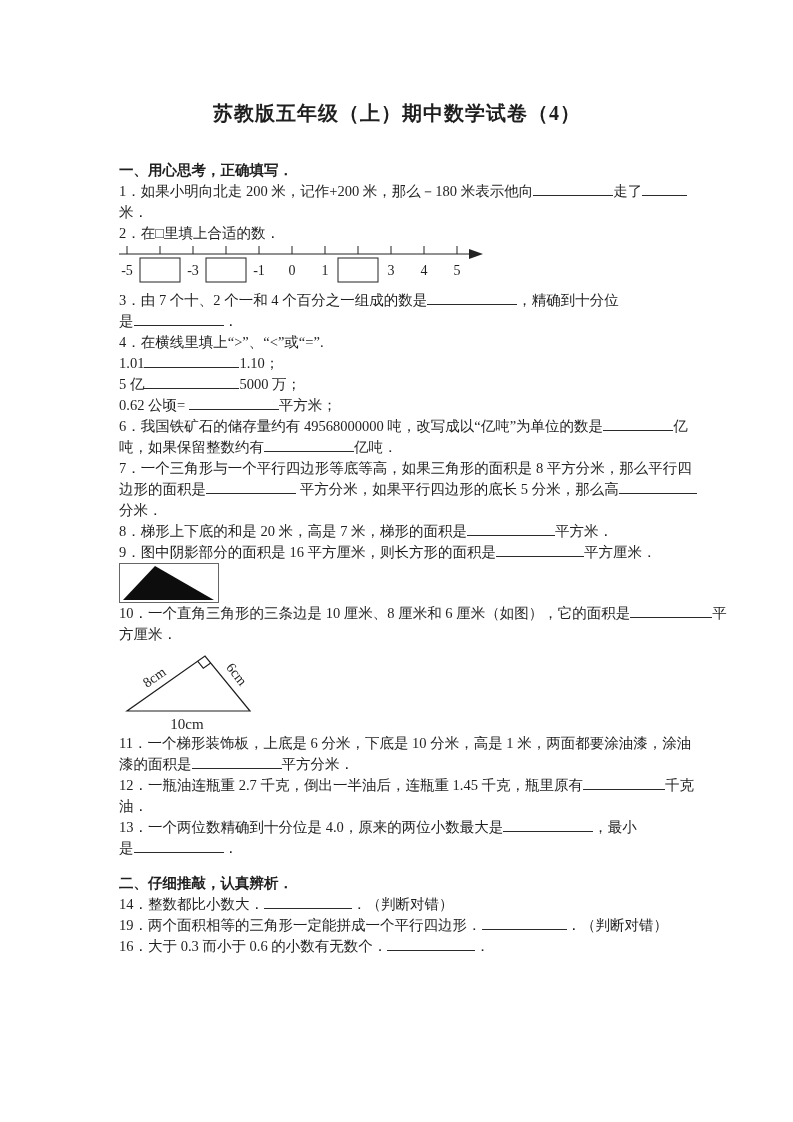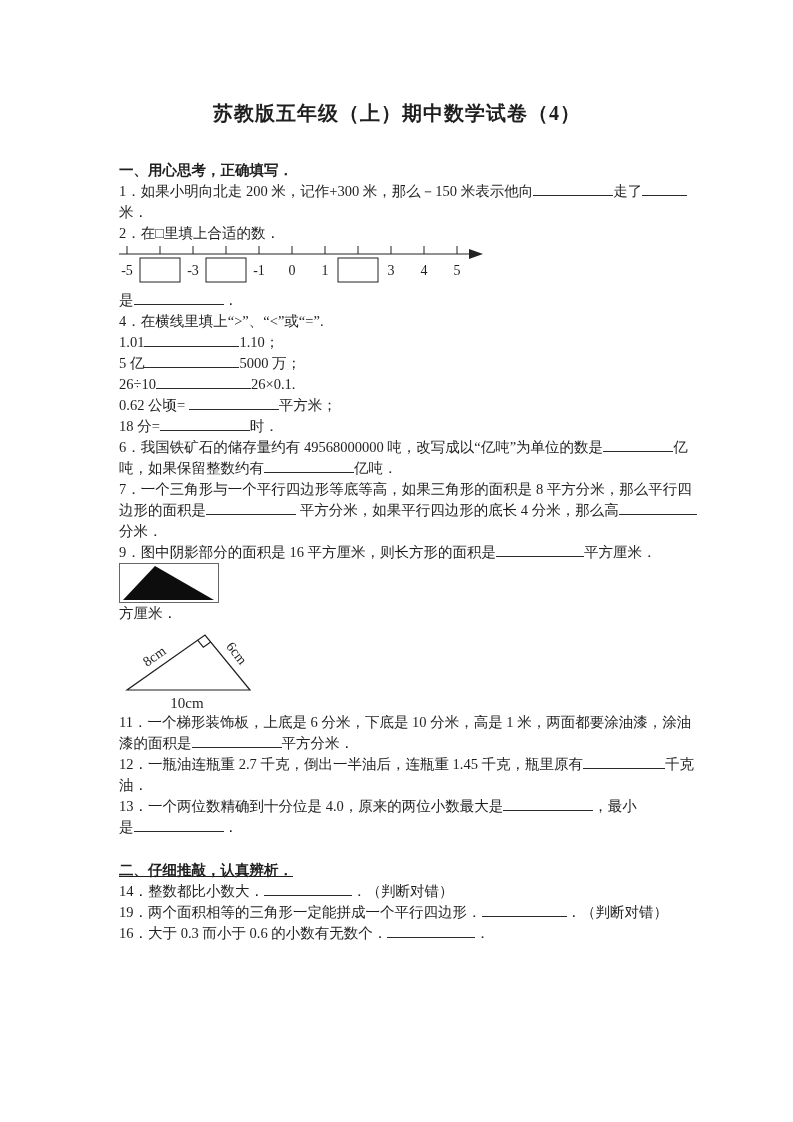--- a/index.html
+++ b/index.html
@@ -7,39 +7,39 @@
     width:793px;height:1122px;overflow:hidden;background:#ffffff;
     font-family:"Liberation Serif","DejaVu Serif",serif;color:#1f1f1f;
   }
   .page{padding:98px 118px 0 119px;}
   .title{
     text-align:center;font-size:20px;font-weight:bold;line-height:30px;
     margin-bottom:32px;letter-spacing:1px;white-space:nowrap;
   }
   .heading{font-weight:bold;}
   .heading,.line{font-size:14.5px;line-height:21px;white-space:nowrap;}
-  .heading2{margin-top:22px;text-decoration:underline;}
+  .heading2{margin-top:14px;}
   .blank{
     display:inline-block;height:13px;vertical-align:baseline;
     border-bottom:1px solid #2b2b2b;
   }
   .fig{display:block;margin:0;}
   svg text{font-family:"Liberation Serif","DejaVu Serif",serif;fill:#1f1f1f;}
 </style>
 </head>
 <body>
 
 <div class="page">
 
   <div class="title">苏教版五年级（上）期中数学试卷（4）</div>
 
   <div class="heading">一、用心思考，正确填写．</div>
 
   <div>
-      <div class="line"><span>1．如果小明向北走 200 米，记作+300 米，那么－150 米表示他向</span><span class="blank" style="width: 80px;"></span><span>走了</span><span class="blank" style="width: 45px;"></span></div>
+      <div class="line"><span>1．如果小明向北走 200 米，记作+200 米，那么－180 米表示他向</span><span class="blank" style="width: 80px;"></span><span>走了</span><span class="blank" style="width: 45px;"></span></div>
       <div class="line"><span>米．</span></div>
       <div class="line"><span>2．在□里填上合适的数．</span></div>
     </div>
 
   <svg class="fig" width="370" height="46">
     <line x1="0" y1="10" x2="352" y2="10" stroke="#222" stroke-width="1"></line>
     <polygon points="350,5 364,10 350,15" fill="#222"></polygon>
     <g stroke="#222" stroke-width="1">
       <line x1="8" y1="2" x2="8" y2="10"></line>
         <line x1="41" y1="2" x2="41" y2="10"></line>
@@ -64,41 +64,42 @@
       <text x="338" y="31">5</text>
     </g>
     <g fill="none" stroke="#222" stroke-width="1">
       <rect x="21" y="14" width="40" height="24"></rect>
       <rect x="87" y="14" width="40" height="24"></rect>
       <rect x="219" y="14" width="40" height="24"></rect>
     </g>
   </svg>
 
   <div>
+      <div class="line"><span>3．由 7 个十、2 个一和 4 个百分之一组成的数是</span><span class="blank" style="width: 90px;"></span><span>，精确到十分位</span></div>
       <div class="line"><span>是</span><span class="blank" style="width: 90px;"></span><span>．</span></div>
       <div class="line"><span>4．在横线里填上“&gt;”、“&lt;”或“=”.</span></div>
       <div class="line"><span>1.01</span><span class="blank" style="width: 95px;"></span><span>1.10；</span></div>
       <div class="line"><span>5 亿</span><span class="blank" style="width: 95px;"></span><span>5000 万；</span></div>
-      <div class="line"><span>26÷10</span><span class="blank" style="width: 95px;"></span><span>26×0.1.</span></div>
       <div class="line"><span>0.62 公顷= </span><span class="blank" style="width: 90px;"></span><span>平方米；</span></div>
-      <div class="line"><span>18 分=</span><span class="blank" style="width: 90px;"></span><span>时．</span></div>
       <div class="line"><span>6．我国铁矿石的储存量约有 49568000000 吨，改写成以“亿吨”为单位的数是</span><span class="blank" style="width: 70px;"></span><span>亿</span></div>
       <div class="line"><span>吨，如果保留整数约有</span><span class="blank" style="width: 90px;"></span><span>亿吨．</span></div>
       <div class="line"><span>7．一个三角形与一个平行四边形等底等高，如果三角形的面积是 8 平方分米，那么平行四</span></div>
-      <div class="line"><span>边形的面积是</span><span class="blank" style="width: 90px;"></span><span> 平方分米，如果平行四边形的底长 4 分米，那么高</span><span class="blank" style="width: 78px;"></span></div>
+      <div class="line"><span>边形的面积是</span><span class="blank" style="width: 90px;"></span><span> 平方分米，如果平行四边形的底长 5 分米，那么高</span><span class="blank" style="width: 78px;"></span></div>
       <div class="line"><span>分米．</span></div>
+      <div class="line"><span>8．梯形上下底的和是 20 米，高是 7 米，梯形的面积是</span><span class="blank" style="width: 88px;"></span><span>平方米．</span></div>
       <div class="line"><span>9．图中阴影部分的面积是 16 平方厘米，则长方形的面积是</span><span class="blank" style="width: 88px;"></span><span>平方厘米．</span></div>
     </div>
 
   <svg class="fig" width="100" height="40">
     <rect x="0.5" y="0.5" width="99" height="39" fill="#ffffff" stroke="#666"></rect>
     <polygon points="4,37 95,37 36,3" fill="#0d0d0d"></polygon>
   </svg>
 
   <div>
+      <div class="line"><span>10．一个直角三角形的三条边是 10 厘米、8 厘米和 6 厘米（如图），它的面积是</span><span class="blank" style="width: 82px;"></span><span>平</span></div>
       <div class="line"><span>方厘米．</span></div>
     </div>
 
   <svg class="fig" width="180" height="88">
     <polygon points="8,66 131,66 86,11" fill="none" stroke="#1f1f1f" stroke-width="1.2"></polygon>
     <path d="M 78.6 16.2 L 84.3 23.2 L 91.7 18.0" fill="none" stroke="#1f1f1f" stroke-width="1.1"></path>
     <text x="38" y="36" font-size="14" text-anchor="middle" transform="rotate(-35 38 36)">8cm</text>
     <text x="114" y="32" font-size="14" text-anchor="middle" transform="rotate(52 114 32)">6cm</text>
     <text x="68" y="84" font-size="15" text-anchor="middle">10cm</text>
   </svg>

